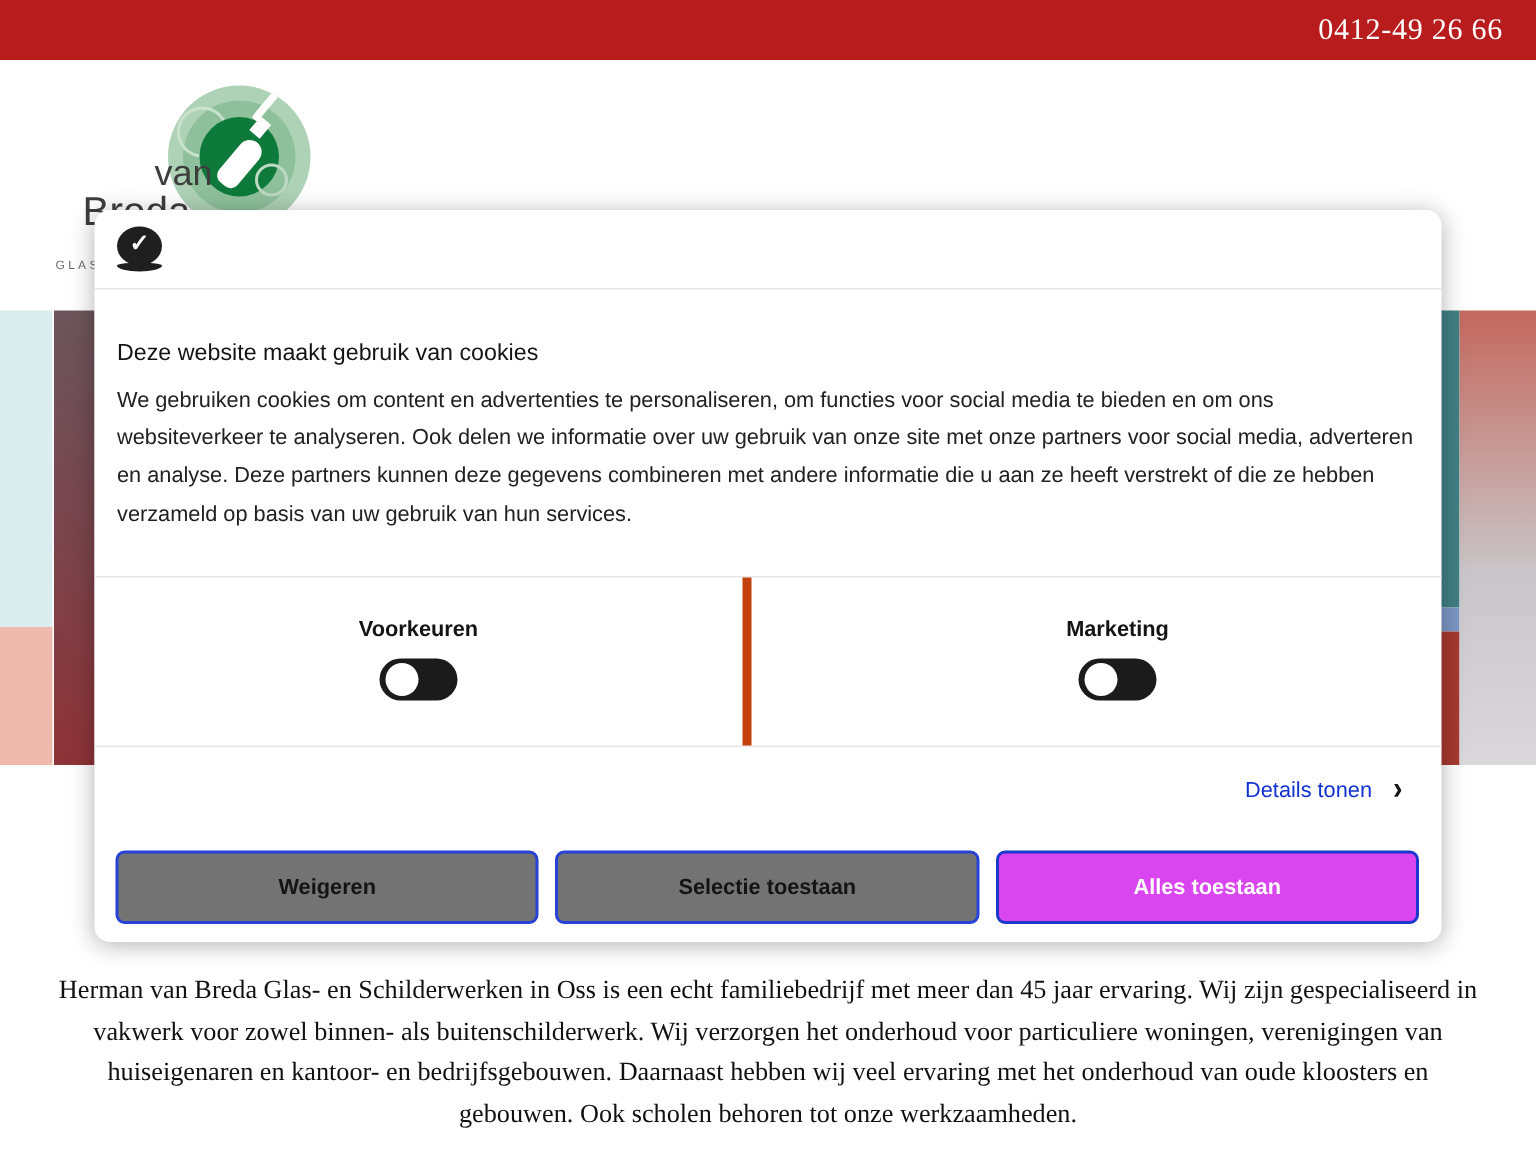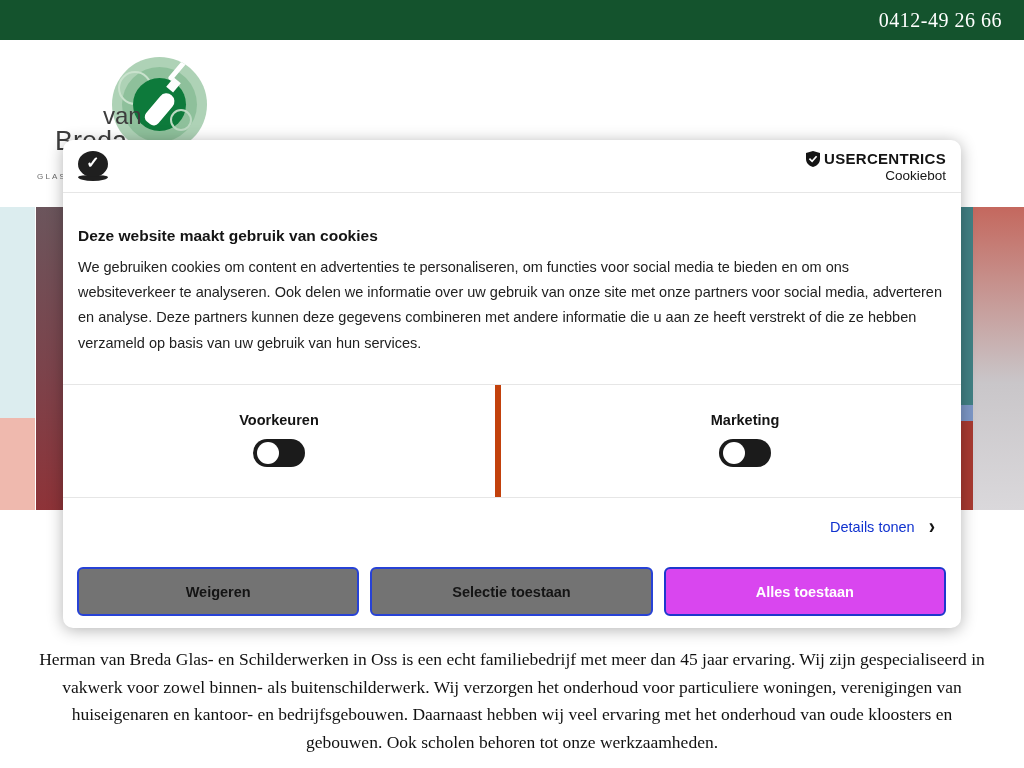--- a/index.html
+++ b/index.html
@@ -2,21 +2,21 @@
 <html><head>
 <meta charset="utf-8">
 <style>
   * { margin:0; padding:0; box-sizing:border-box; }
   html,body { width:1024px; height:768px; overflow:hidden; background:#fff;
               font-family:"Liberation Sans", sans-serif; }
   .page { position:relative; width:1024px; height:768px; }
 
   
   .topbar { position:absolute; top:0; left:0; width:1024px; height:40px;
-            background:#14532d; display:flex; align-items:center; justify-content:flex-end; }
+            background:#b91c1c; display:flex; align-items:center; justify-content:flex-end; }
   .phone { color:#fff; font-family:"Liberation Serif", serif; font-size:20px;
            padding-right:22px; letter-spacing:.5px; text-decoration:none; }
 
   
   .header { position:absolute; top:40px; left:0; width:1024px; height:167px; background:#fff; }
   .logo-wrap { position:absolute; left:35px; top:10px; width:200px; height:150px; cursor:pointer; }
   .logo-circle { position:absolute; left:77px; top:7px; width:95px; height:95px;
                  border-radius:50%; background:#aed2b6; overflow:hidden; }
   .logo-mid { position:absolute; left:10px; top:10px; width:75px; height:75px;
               border-radius:50%; background:#8ec09b; }
@@ -67,21 +67,21 @@
                    font-weight:bold; text-align:center; line-height:24px; }
   .cb-logo .base { position:absolute; left:0; top:22px; width:30px; height:8px;
                    border-radius:50%; background:#1f1f1f; border-top:2px solid #fff; }
   .cb-brand { position:absolute; right:15px; top:10px; text-align:right; color:#141414; }
   .cb-brand-top { display:flex; align-items:center; gap:4px; justify-content:flex-end; }
   .cb-brand-name { font-size:15px; font-weight:bold; letter-spacing:.3px; }
   .cb-brand-sub { font-size:13.5px; margin-top:1px; }
   .shield { width:14px; height:16px; }
   .cb-div { position:absolute; left:0; right:0; height:1px; background:#e6e6e6; }
   .cb-title { position:absolute; top:87px; left:15px; right:15px;
-              font-size:15.5px; font-weight:bold; color:#141414; }
+              font-size:15.5px; font-weight:normal; color:#141414; }
   .cb-desc { position:absolute; top:115px; left:15px; right:18px;
              font-size:14.5px; line-height:25.2px; color:#212121; }
   .cb-cats { position:absolute; top:244px; left:0; right:0; height:114px;
              border-top:1px solid #e6e6e6; border-bottom:1px solid #e6e6e6;
              display:flex; }
   .cb-cat { flex:1; display:flex; flex-direction:column; align-items:center; }
   .cb-cat + .cb-cat { border-left:6px solid #c2410c;padding-left:28px; }
   .cb-cat-label { margin-top:27px; font-size:14.5px; font-weight:bold; color:#141414; }
   .toggle { margin-top:11px; width:52px; height:28px; border-radius:14px;
             position:relative; cursor:pointer; }
@@ -144,30 +144,20 @@
 
   <p class="intro">Herman van Breda Glas- en Schilderwerken in Oss is een echt familiebedrijf met meer dan 45 jaar ervaring. Wij zijn gespecialiseerd in vakwerk voor zowel binnen- als buitenschilderwerk. Wij verzorgen het onderhoud voor particuliere woningen, verenigingen van huiseigenaren en kantoor- en bedrijfsgebouwen. Daarnaast hebben wij veel ervaring met het onderhoud van oude kloosters en gebouwen. Ook scholen behoren tot onze werkzaamheden.</p>
 
   <div class="dialog">
 
     <div class="cb-header">
       <div class="cb-logo">
         <div class="base"></div>
         <div class="disc">✓</div>
       </div>
-      <div class="cb-brand">
-        <div class="cb-brand-top">
-          <svg class="shield" viewBox="0 0 14 16">
-              <path d="M7 0 L14 2 V8 C14 12.5 10.5 15 7 16 C3.5 15 0 12.5 0 8 V2 Z" fill="#141414"></path>
-              <path d="M3.4 7.6 L6.1 10.3 L10.6 5.2" stroke="#fff" stroke-width="1.7" fill="none"></path>
-            </svg>
-          <span class="cb-brand-name">USERCENTRICS</span>
-        </div>
-        <div class="cb-brand-sub">Cookiebot</div>
-      </div>
     </div>
     <div class="cb-div" style="top:52px"></div>
 
     <h2 class="cb-title">Deze website maakt gebruik van cookies</h2>
     <p class="cb-desc">We gebruiken cookies om content en advertenties te personaliseren, om functies voor social media te bieden en om ons websiteverkeer te analyseren. Ook delen we informatie over uw gebruik van onze site met onze partners voor social media, adverteren en analyse. Deze partners kunnen deze gegevens combineren met andere informatie die u aan ze heeft verstrekt of die ze hebben verzameld op basis van uw gebruik van hun services.</p>
 
     <div class="cb-cats">
       <div class="cb-cat">
         <div class="cb-cat-label">Voorkeuren</div>
         <div class="toggle off">

